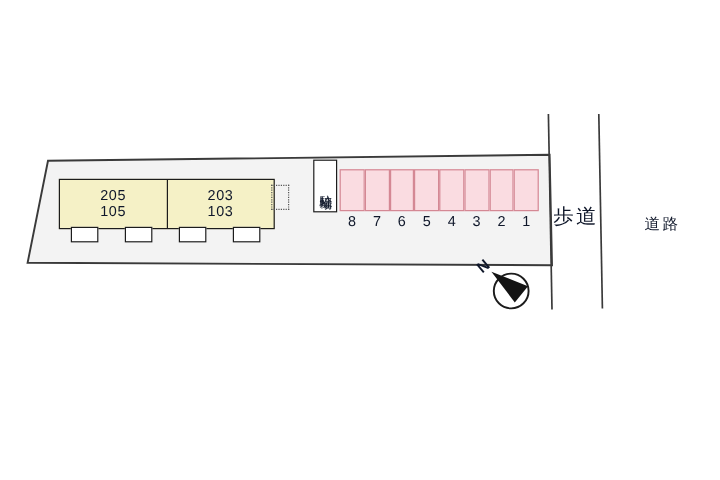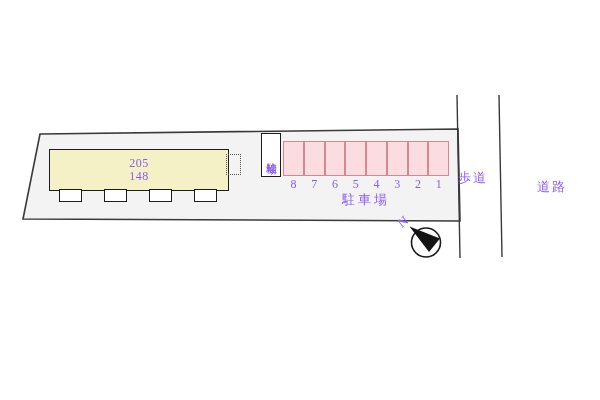--- a/index.html
+++ b/index.html
@@ -1,18 +1,18 @@
 <!DOCTYPE html>
 <html><head>
 <meta charset="utf-8">
 <style>
   html,body { margin:0; padding:0; background:#ffffff; }
   .stage {
     position:relative; width:600px; height:400px; background:#ffffff;
-    font-family:Liberation Serif, serif; color:#8b5cf6;
+    font-family:Liberation Sans, sans-serif; color:#0f172a;
     overflow:hidden;
   }
   svg.layer { position:absolute; left:0; top:0; width:600px; height:400px; }
 
   
   .building {
     position:absolute; left:49px; top:149px; width:180px; height:42px;
     background:#f5f1c6; border:1.6px solid #1c1c1c; box-sizing:border-box;
     display:flex;
   }
@@ -59,21 +59,21 @@
   }
   .numbers-row span { flex:1; text-align:center; font-size:12px; }
   .parking-label {
     position:absolute; left:283px; top:191px; width:166px;
     text-align:center; font-size:13px; letter-spacing:3px;
   }
 
   
   .sidewalk-label {
     position:absolute; left:458px; top:169px; width:44px;
-    text-align:left; font-size:13px; letter-spacing:2px;
+    text-align:center; font-size:17px; letter-spacing:2px;
   }
   .road-label {
     position:absolute; left:504px; top:178px; width:96px;
     text-align:center; font-size:13px; letter-spacing:2px;
   }
 
   
   .north-label {
     position:absolute; left:395px; top:214px; width:16px; height:16px;
     font-size:13px; font-weight:bold; transform:rotate(-40deg);
@@ -94,21 +94,25 @@
 
     <g>
       <circle cx="426" cy="242.5" r="14.5" fill="#ffffff" stroke="#1c1c1c" stroke-width="1.6"></circle>
       <polygon points="409.5,226.5 440,238.5 429,252" fill="#141414"></polygon>
     </g>
   </svg>
 
   <div class="building">
     <div class="unit">
       <div>205</div>
-      <div>148</div>
+      <div>105</div>
+    </div>
+    <div class="unit">
+      <div>203</div>
+      <div>103</div>
     </div>
   </div>
 
   <div class="porch p1"></div>
   <div class="porch p2"></div>
   <div class="porch p3"></div>
   <div class="porch p4"></div>
 
   <div class="stairs-dashed"></div>
 
@@ -131,20 +135,19 @@
     <span>8</span>
     <span>7</span>
     <span>6</span>
     <span>5</span>
     <span>4</span>
     <span>3</span>
     <span>2</span>
     <span>1</span>
   </div>
 
-  <div class="parking-label">駐車場</div>
 
   <div class="sidewalk-label">歩道</div>
   <div class="road-label">道路</div>
 
   <div class="north-label">N</div>
 
 </div>
 
 </body></html>

